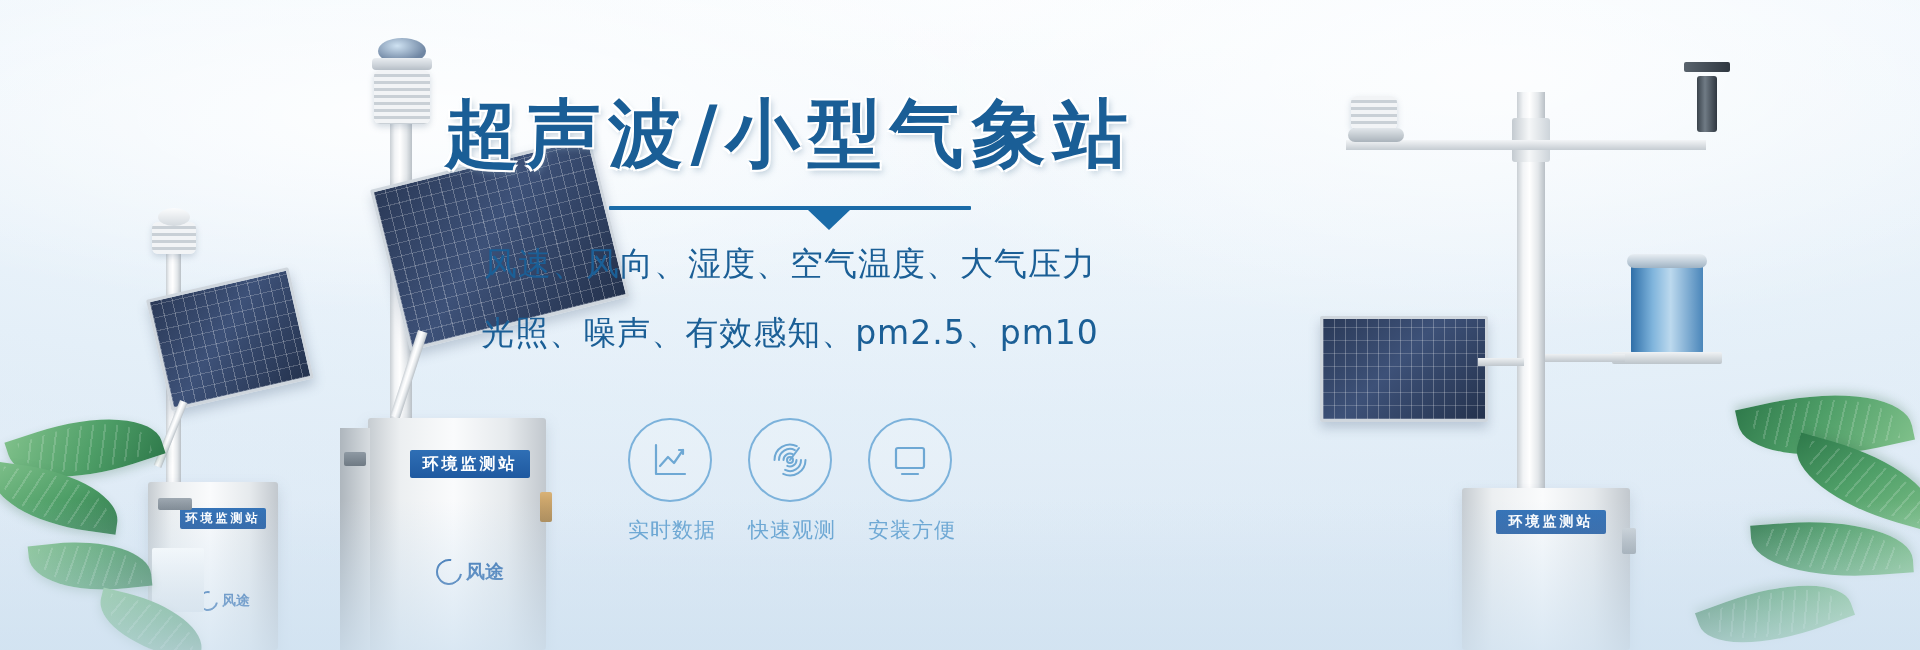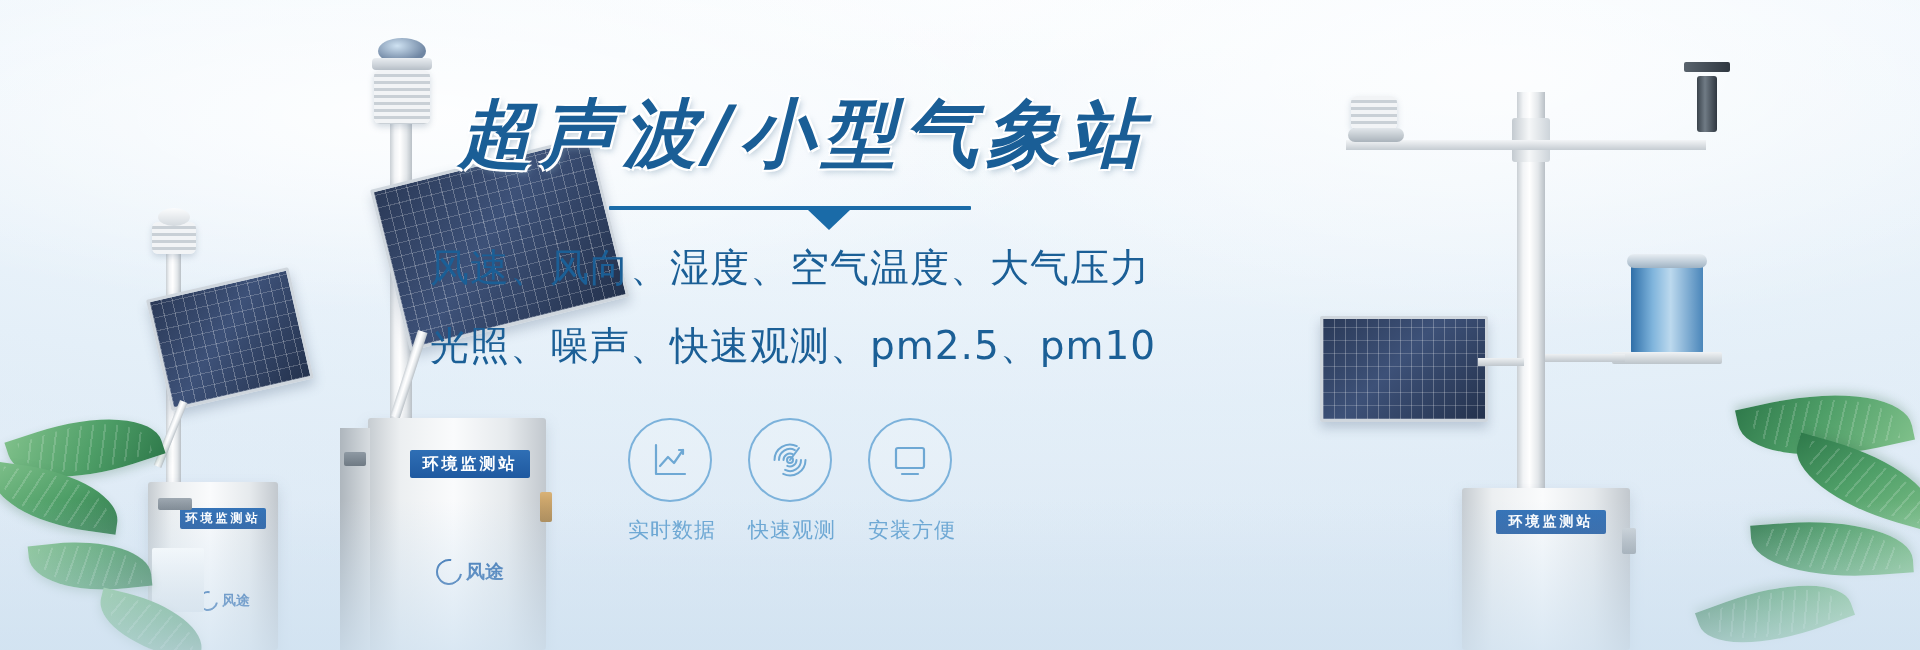--- a/index.html
+++ b/index.html
@@ -31,36 +31,34 @@
   
   .copy{position:absolute;left:430px;top:96px;width:720px;text-align:center;}
   .headline{
     font-size:74px;line-height:1;font-weight:700;letter-spacing:8px;
     color:#1a5e96;
     text-shadow:
       2px 2px 0 #ffffff, -2px 2px 0 #ffffff, 2px -2px 0 #ffffff, -2px -2px 0 #ffffff,
       3px 4px 6px rgba(120,150,175,.45);
     white-space:nowrap;
     font-family:"DejaVu Sans","Liberation Sans",sans-serif;
-    font-style:italic;
-    text-align:right;
   }
   .divider{
     position:relative;margin:36px auto 0 auto;width:362px;height:14px;
   }
   .divider .bar{
     position:absolute;left:0;top:0;width:362px;height:4px;background:#1a6ba8;border-radius:1px;
   }
   .divider .tri{
     position:absolute;left:199px;top:4px;width:0;height:0;
     border-left:21px solid transparent;border-right:21px solid transparent;
     border-top:20px solid #1a6ba8;
   }
   .sub-line{
-    margin-top:18px;font-size:39px;line-height:1.55;color:#1b5f96;letter-spacing:1px;
+    margin-top:18px;font-size:33px;line-height:1.55;color:#1b5f96;letter-spacing:1px;
     white-space:nowrap;font-weight:400;
     font-family:"DejaVu Sans","Liberation Sans",sans-serif;
   }
 
   
   .features{
     position:absolute;left:430px;top:418px;width:720px;
     display:flex;justify-content:center;gap:36px;
   }
   .feature{width:84px;text-align:right;}
@@ -216,21 +214,21 @@
 
   <div class="copy">
     <div class="headline">超声波/小型气象站</div>
 
     <div class="divider">
       <div class="bar"></div>
       <div class="tri"></div>
     </div>
 
     <div class="sub-line">风速、风向、湿度、空气温度、大气压力</div>
-    <div class="sub-line">光照、噪声、快速观测、pm2.5、pm10</div>
+    <div class="sub-line">光照、噪声、有效感知、pm2.5、pm10</div>
   </div>
 
   <div class="features">
 
     <div class="feature">
       <div class="feat-circle">
         <span>
           <svg width="42" height="42" viewBox="0 0 42 42" fill="none" stroke="#6ea8d4" stroke-width="2.2" stroke-linecap="round" stroke-linejoin="round">
             <polyline points="7,6 7,35 36,35"></polyline>
             <polyline points="11,27 19,18 25,24 34,11"></polyline>

